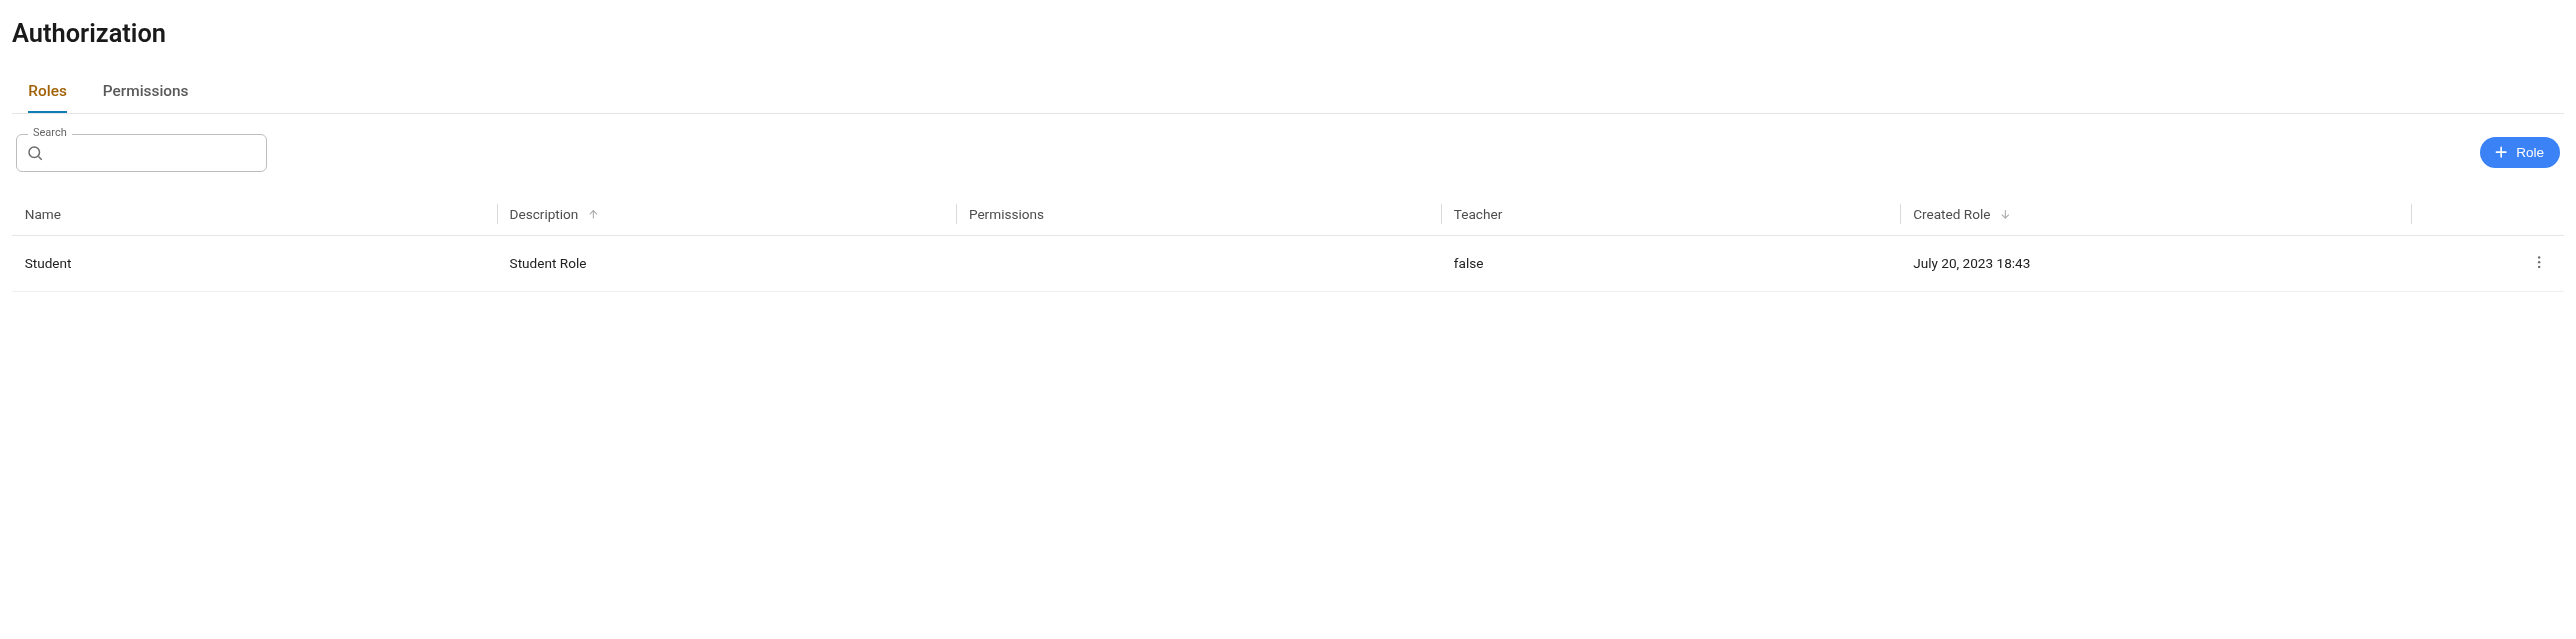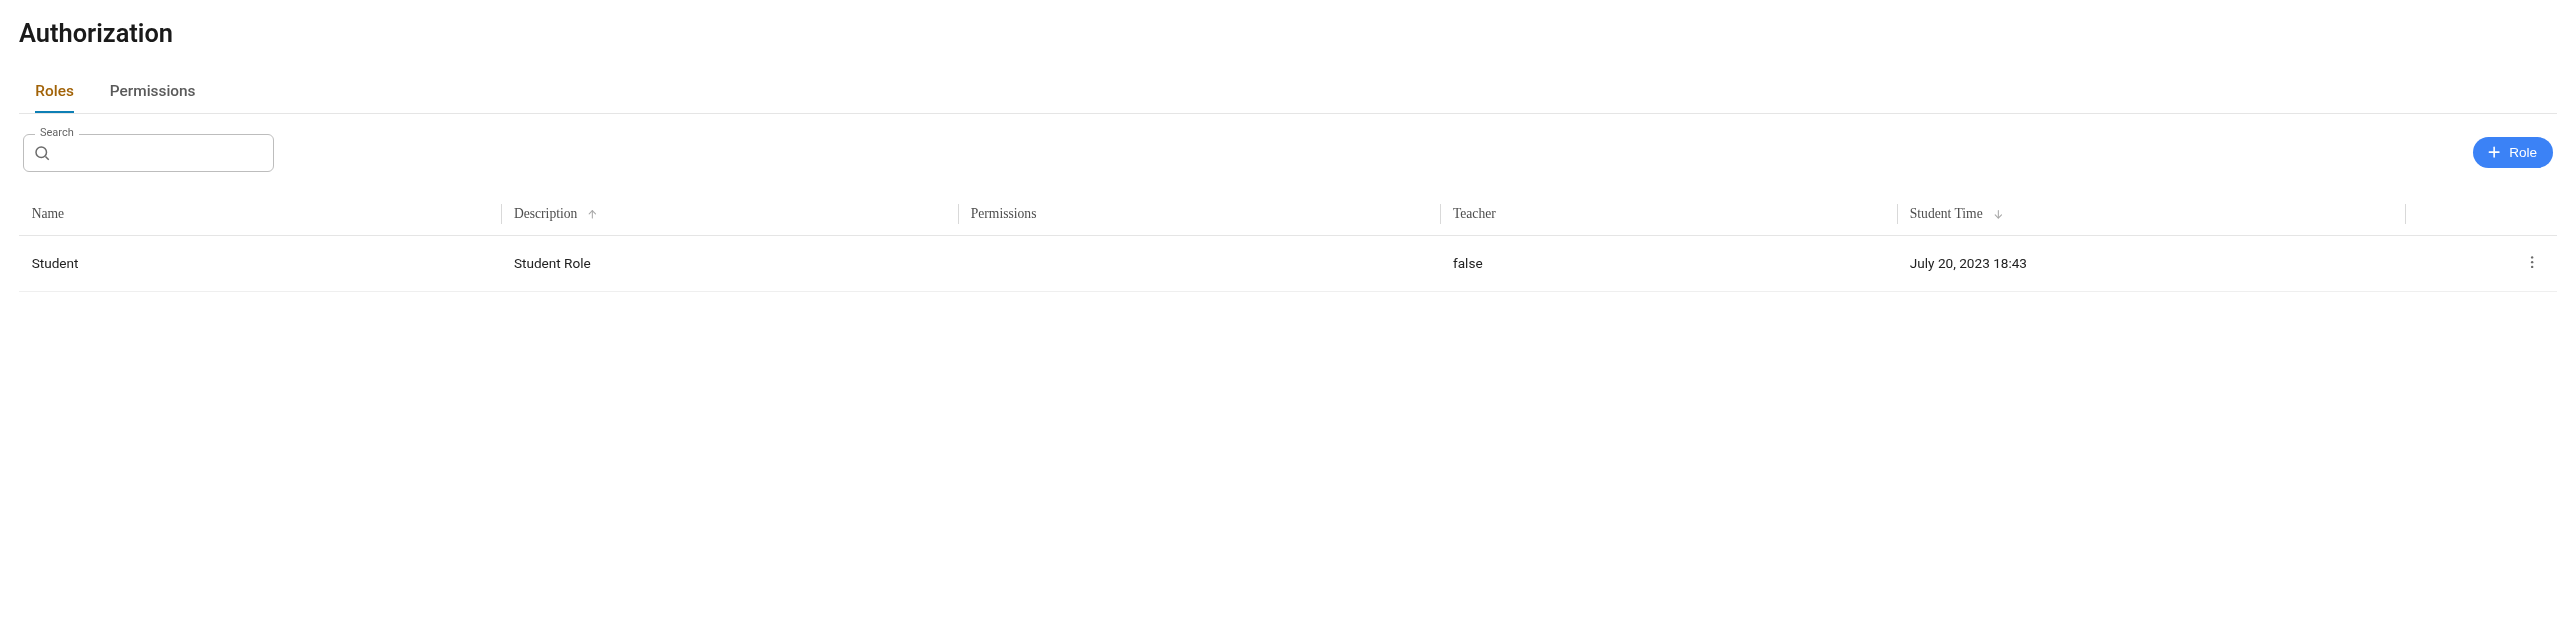--- a/index.html
+++ b/index.html
@@ -4,21 +4,21 @@
 <style>
   * { box-sizing: border-box; }
   html, body {
     margin: 0;
     padding: 0;
     font-family: -apple-system, BlinkMacSystemFont, "Segoe UI", Roboto, "Helvetica Neue", Arial, sans-serif;
     background: #fff;
     color: #1f1f1f;
   }
   .page {
-    padding: 18px 19px;
+    padding: 18px 12px;
   }
   .page-title {
     font-size: 25.4px;
     font-weight: 600;
     margin: 0 0 25.4px 0;
     color: #1a1a1a;
   }
   .tabs {
     display: flex;
     border-bottom: 0.9px solid #e5e5e5;
@@ -112,21 +112,20 @@
     top: 50%;
     transform: translateY(-50%);
     width: 0.9px;
     height: 20px;
     background: #d9d9d9;
   }
   .th-inner {
     display: flex;
     align-items: center;
     gap: 9px;
-    font-family: Liberation Serif, serif;
   }
   .sort-icon { color: #a8a8a8; display:flex; }
   tbody td {
     padding: 14.5px 12.7px;
     font-size: 13.6px;
     color: #222;
     border-bottom: 0.9px solid #efefef;
   }
   .actions-cell {
     text-align: right;
@@ -210,21 +209,21 @@
         </th>
         <th class="col-system">
           <span class="col-sep"></span>
           <div class="th-inner">
               <span>Teacher</span>
             </div>
         </th>
         <th class="col-created">
           <span class="col-sep"></span>
           <div class="th-inner">
-            <span>Student Time</span>
+            <span>Created Role</span>
             <span class="sort-icon">
               <svg width="12.7" height="12.7" viewBox="0 0 24 24" fill="none" stroke="currentColor" stroke-width="2" stroke-linecap="round" stroke-linejoin="round">
                 <line x1="12" y1="5" x2="12" y2="19"></line>
                 <polyline points="18 13 12 19 6 13"></polyline>
               </svg>
             </span>
           </div>
         </th>
         <th class="col-actions">
           <span class="col-sep"></span>

